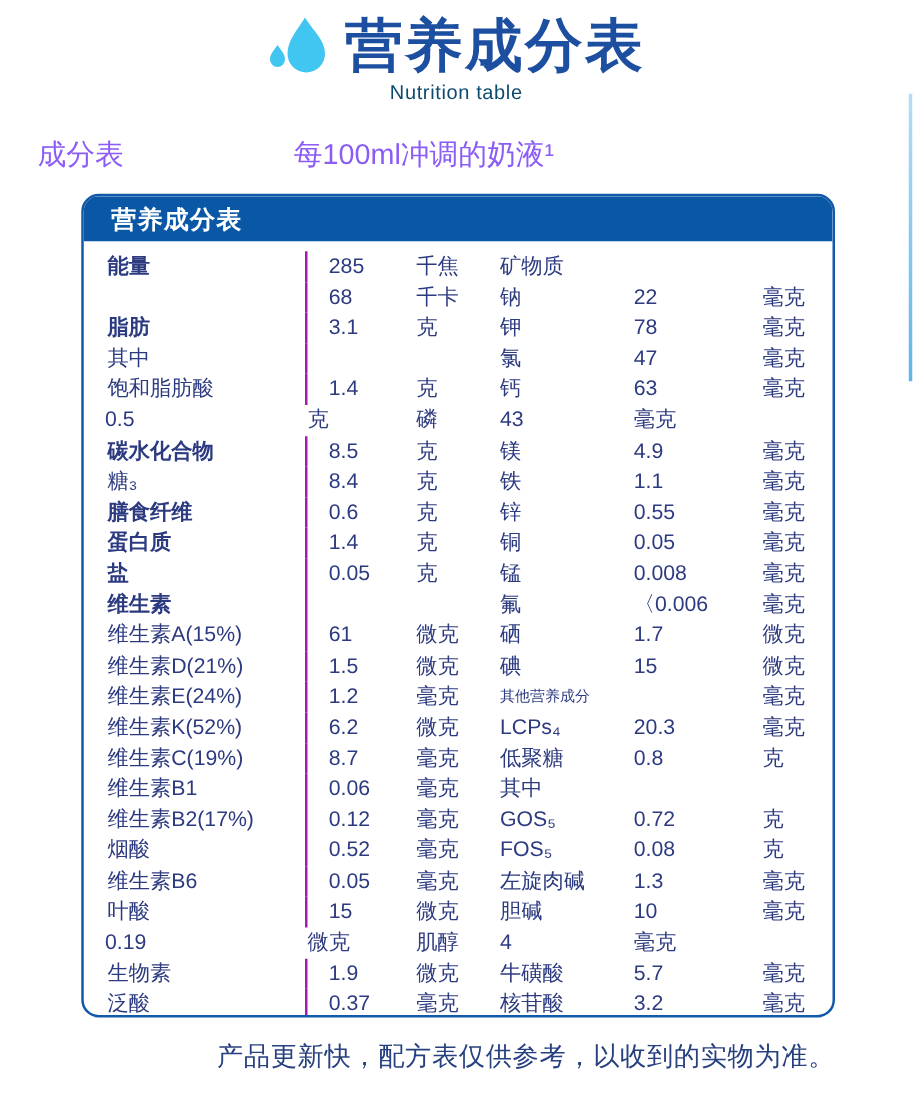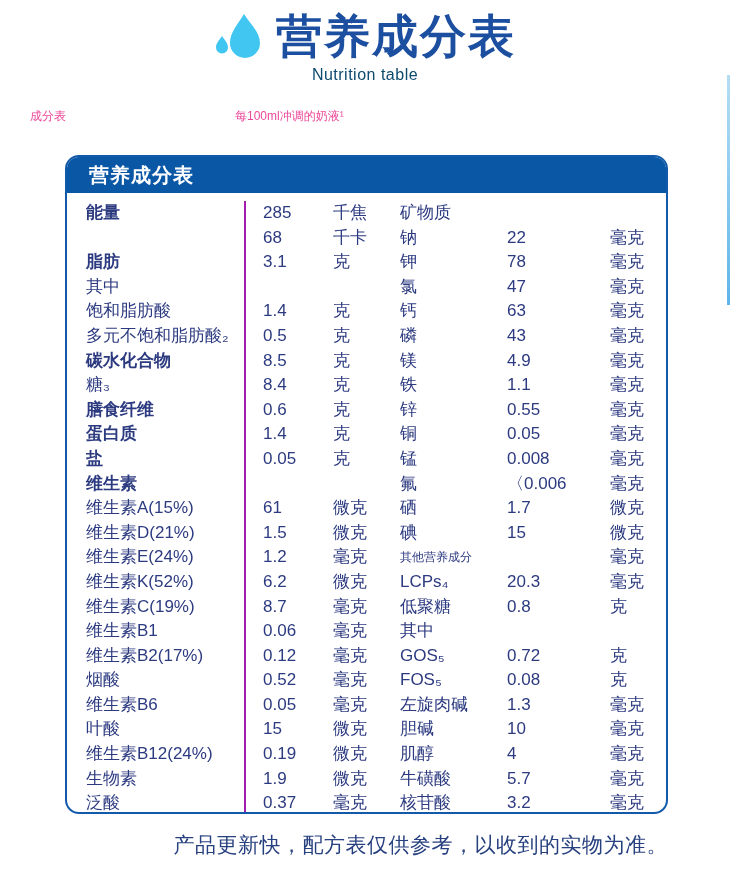--- a/index.html
+++ b/index.html
@@ -15,21 +15,21 @@
   }
   .title-row{display:flex;align-items:center;gap:10px;}
   .drop-wrap{width:52px;height:50px;margin-top:2px;}
   .page-title{
     font-size:46px;font-weight:700;color:#1d4fa0;letter-spacing:2px;line-height:1.1;
   }
   .page-subtitle{
     margin-top:4px;font-size:16px;color:#0c4a6e;letter-spacing:0.5px;
   }
   
-  .sub-label{position:absolute;top:108px;font-size:12px;color:#ec4899;}
+  .sub-label{position:absolute;top:108px;font-size:23px;color:#8b5cf6;}
   .sub-label.left{left:30px;}
   .sub-label.center{left:235px;}
   
   .ntable{
     position:absolute;left:65px;top:155px;width:603px;height:659px;
     box-sizing:border-box;border:2px solid #125aa9;border-radius:14px;
     background:#ffffff;overflow:hidden;
   }
   .ntable-header{
     height:36px;background:#0a57a6;color:#ffffff;
@@ -122,21 +122,20 @@
   <div class="row">
     <div class="cell lbl c1">饱和脂肪酸</div>
     <div class="cell val">1.4</div>
     <div class="cell unit">克</div>
     <div class="cell rlbl">钙</div>
     <div class="cell rval">63</div>
     <div class="cell runit">毫克</div>
   </div>
 
   <div class="row">
-    <div class="cell lbl c1">多元不饱和脂肪酸₂</div>
     <div class="cell val">0.5</div>
     <div class="cell unit">克</div>
     <div class="cell rlbl">磷</div>
     <div class="cell rval">43</div>
     <div class="cell runit">毫克</div>
   </div>
 
   <div class="row">
     <div class="cell lbl c1 bold">碳水化合物</div>
     <div class="cell val">8.5</div>
@@ -275,21 +274,20 @@
   <div class="row">
     <div class="cell lbl c1">叶酸</div>
     <div class="cell val">15</div>
     <div class="cell unit">微克</div>
     <div class="cell rlbl">胆碱</div>
     <div class="cell rval">10</div>
     <div class="cell runit">毫克</div>
   </div>
 
   <div class="row">
-    <div class="cell lbl c1">维生素B12(24%)</div>
     <div class="cell val">0.19</div>
     <div class="cell unit">微克</div>
     <div class="cell rlbl">肌醇</div>
     <div class="cell rval">4</div>
     <div class="cell runit">毫克</div>
   </div>
 
   <div class="row">
     <div class="cell lbl c1">生物素</div>
     <div class="cell val">1.9</div>

